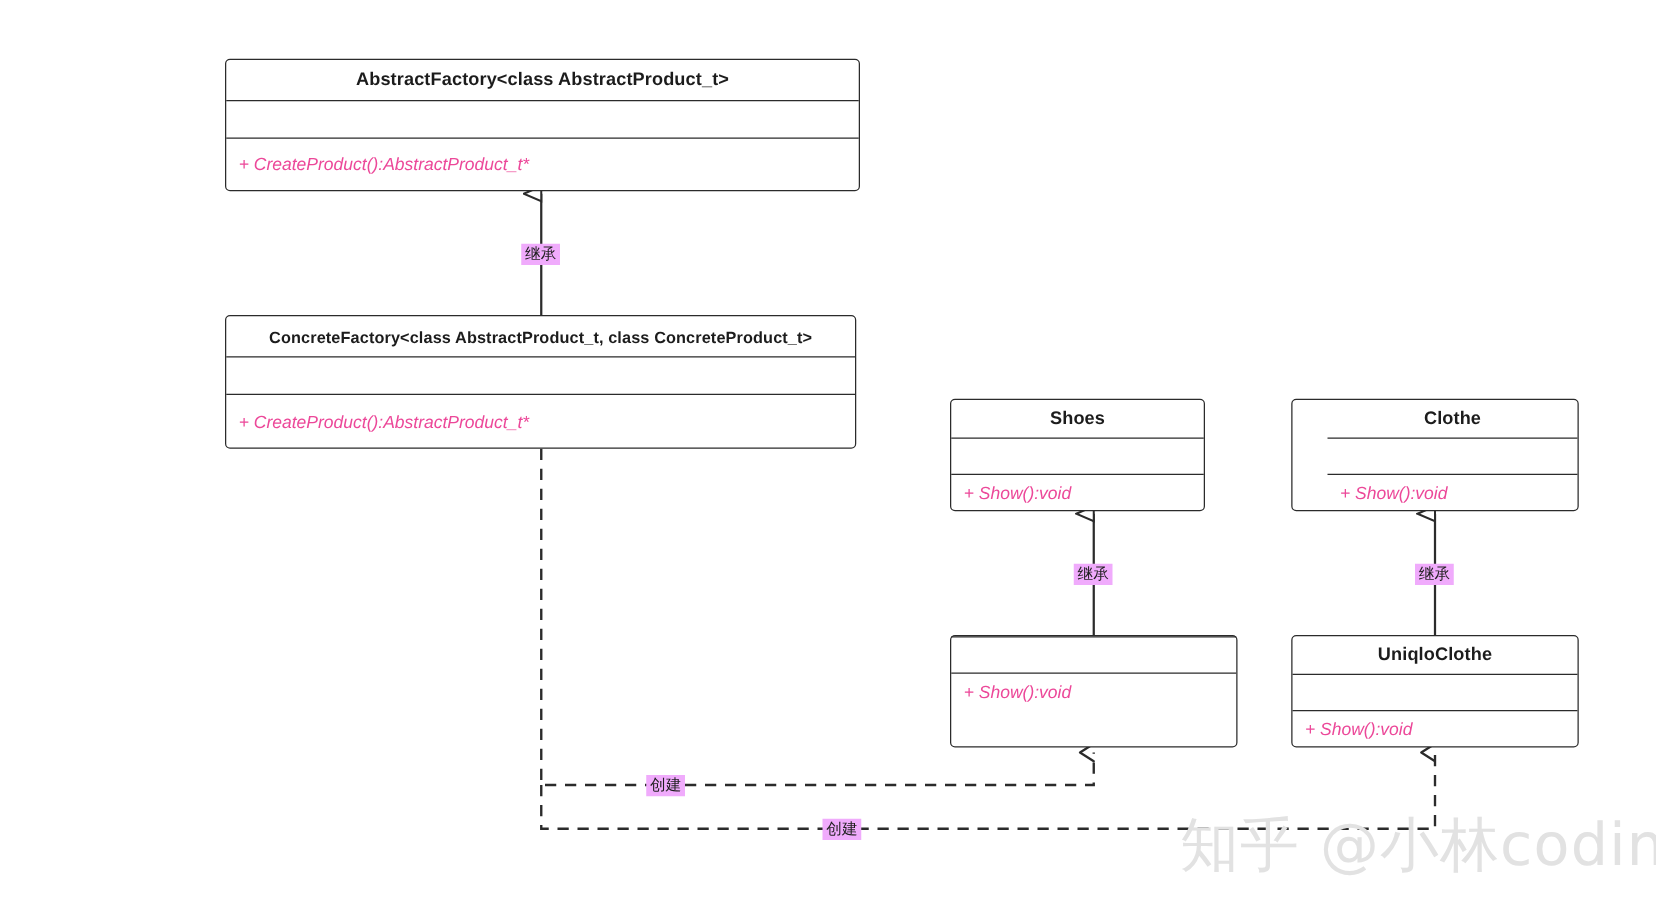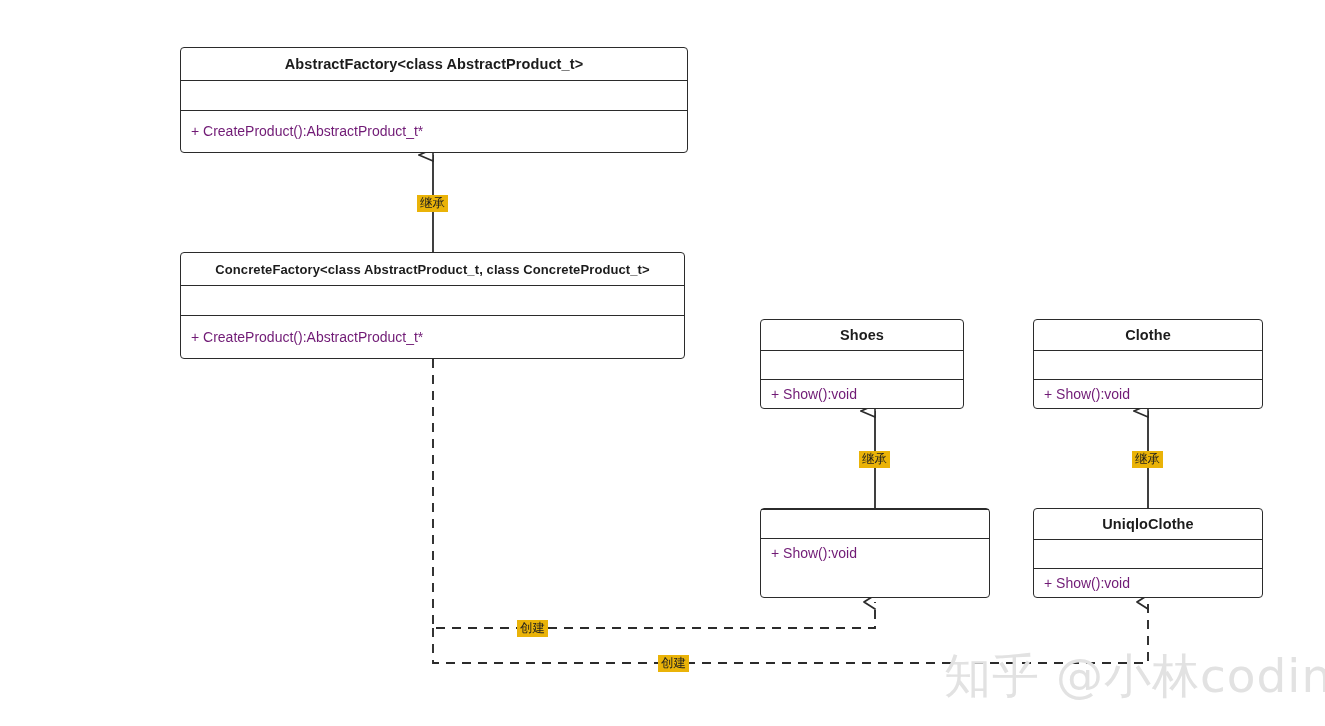--- a/index.html
+++ b/index.html
@@ -39,27 +39,28 @@
     color: #1c1c1c;
     letter-spacing: .1px;
   }
   .uml-sep {
     border-top: 1.6px solid #2b2b2b;
   }
   .uml-attrs {
   }
   .uml-ops {
     padding-left: 10px;
-    color: #701a75;
+    color: #ec4899;
     justify-content: flex-start;
+    font-style: italic;
   }
   .edge-label {
     position: absolute;
     color: #1f1f1f;
-    background: #eab308;
+    background: #f0abfc;
     padding: 0 3px;
     white-space: nowrap;
     z-index: 3;
     font-family: Liberation Serif, serif;
   }
   .watermark {
     position: absolute;
     color: #e2e2e2;
     font-size: 47px;
     white-space: nowrap;
@@ -120,21 +121,21 @@
   <div class="uml-row uml-title" style="height:30px; font-size:14.5px;">Shoes</div>
   <div class="uml-row uml-sep uml-attrs" style="height:29px; font-size:13.5px;"></div>
   <div class="uml-row uml-sep uml-ops" style="height:29px; font-size:14px;">+ Show():void</div>
 </div>
 
 <div class="uml-class" style="left:760px; top:508px; width:230px; height:90px;">
   <div class="uml-row uml-sep uml-attrs" style="height:29px; font-size:13.5px;"></div>
   <div class="uml-row uml-sep uml-ops" style="height:29px; font-size:14px;">+ Show():void</div>
 </div>
 
-<div class="uml-class" style="left:1033px; top:319px; width:230px; height:90px;">
+<div class="uml-class" style="left:1033px; top:319px; width:230px; height:90px;padding-left:28px;">
   <div class="uml-row uml-title" style="height:30px; font-size:14.5px;">Clothe</div>
   <div class="uml-row uml-sep uml-attrs" style="height:29px; font-size:13.5px;"></div>
   <div class="uml-row uml-sep uml-ops" style="height:29px; font-size:14px;">+ Show():void</div>
 </div>
 
 <div class="uml-class" style="left:1033px; top:508px; width:230px; height:90px;">
   <div class="uml-row uml-title" style="height:30px; font-size:14.5px;">UniqloClothe</div>
   <div class="uml-row uml-sep uml-attrs" style="height:29px; font-size:13.5px;"></div>
   <div class="uml-row uml-sep uml-ops" style="height:29px; font-size:14px;">+ Show():void</div>
 </div>

